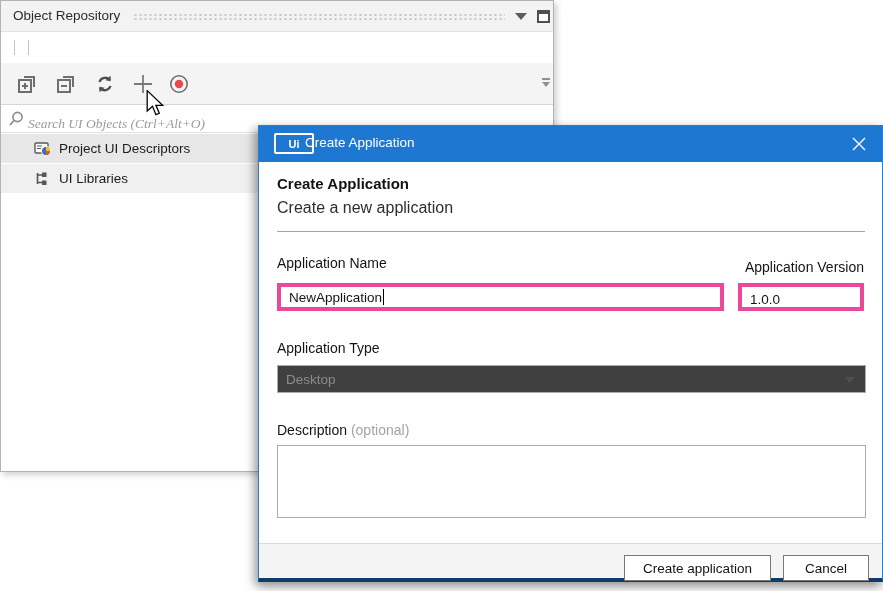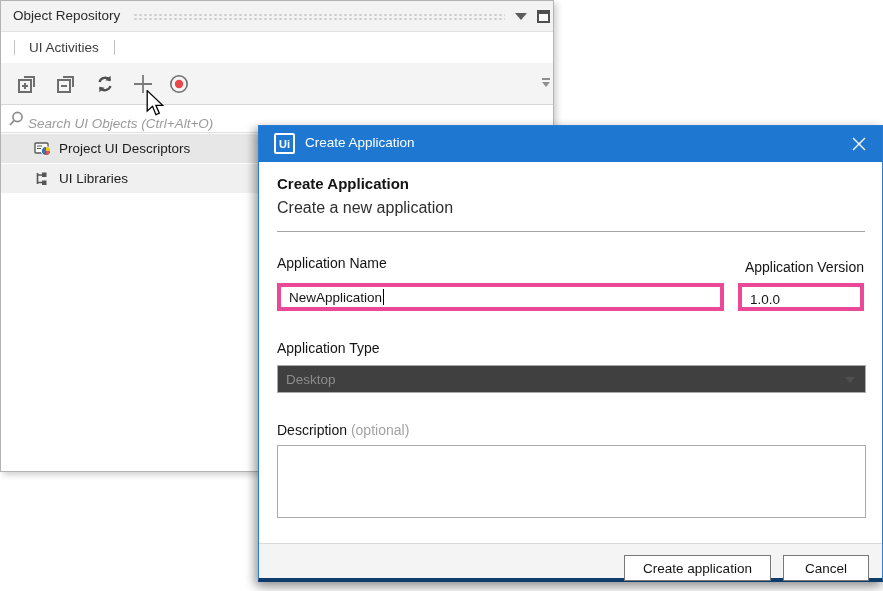--- a/index.html
+++ b/index.html
@@ -45,40 +45,40 @@
   .tool-btn { position:absolute; top:9px; width:24px; height:24px; display:flex; align-items:center; justify-content:center; cursor:pointer; }
   .overflow-glyph { position:absolute; left:540px; top:15px; width:10px; height:12px; cursor:pointer; }
   .overflow-glyph .bar { width:8px; height:2px; background:#8f8f8f; margin:0 auto; }
   .overflow-glyph .tri { width:0; height:0; margin:2px auto 0; border-left:4px solid transparent; border-right:4px solid transparent; border-top:5px solid #8f8f8f; }
 
   
   .searchrow { position:absolute; left:0; top:104px; right:0; height:28px; background:#fff; border-bottom:1px solid #e0e0e0; }
   .searchrow svg { position:absolute; left:7px; top:5px; }
   .search-input {
     position:absolute; left:27px; top:1px; width:260px; height:35px; border:none; outline:none;
-    font-family:Liberation Sans, sans-serif; font-size:13.5px; color:#333; background:transparent;
+    font-family:Liberation Serif, serif; font-size:13.5px; color:#333; background:transparent;
   }
   .search-input::placeholder { color:#9b9b9b; font-style:italic; }
 
   
   .tree-row { position:absolute; left:0; right:0; height:29px; display:flex; align-items:center; cursor:pointer; }
   .tree-row.r0 { top:133px; background:#e7e7e7; }
   .tree-row.r1 { top:163px; background:#f0f0f0; }
   .tree-row .ticon { margin-left:33px; width:18px; height:16px; flex:0 0 auto; }
   .tree-row .tlabel { margin-left:7px; font-size:13.5px; color:#1c1c1c; }
 
   
   .dialog {
     position:absolute; left:258px; top:125px; width:625px; height:457px;
     background:#fff; border:1px solid #2b7cd3; border-bottom:4px solid #0e3d6b;
     box-shadow:-5px 3px 9px rgba(0,0,0,0.22), 0 5px 10px rgba(0,0,0,0.28);
   }
   .titlebar { position:absolute; left:0; top:0; right:0; height:36px; background:#1e78d2; }
   .app-logo {
-    position:absolute; left:15px; top:7px; width:21px; height:21px;
+    position:absolute; left:15px; top:7px; width:40px; height:21px;
     border:2px solid #fff; border-radius:2px; color:#fff; font-size:11px; font-weight:bold;
     display:flex; align-items:center; justify-content:center;
   }
   .titlebar-text { position:absolute; left:46px; top:9px; color:#fff; font-size:13.5px; }
   .close-btn { position:absolute; right:12px; top:7px; width:22px; height:22px; display:flex; align-items:center; justify-content:center; cursor:pointer; }
 
   .dlg-heading { position:absolute; left:18px; top:49px; font-size:15px; font-weight:bold; color:#141414; }
   .dlg-sub { position:absolute; left:18px; top:73px; font-size:16px; color:#2e2e2e; }
   .dlg-hr { position:absolute; left:18px; right:17px; top:105px; height:0; border-top:1px solid #a3a3a3; }
 
@@ -125,23 +125,20 @@
       <span class="panel-title">Object Repository</span>
       <div class="grip"></div>
       <div class="panel-chevron">
           <div class="chev-down"></div>
         </div>
       <div class="window-glyph"></div>
     </div>
 
     <div class="tabs">
       <div class="vsep"></div>
-      <div class="tab">
-        <span>UI Activities</span>
-      </div>
       <div class="vsep"></div>
     </div>
 
     <div class="toolbar">
       <div class="tool-btn" style="left:14px;">
         <svg width="22" height="22" viewBox="0 0 22 22">
           <path d="M8 4 h10 v10" fill="none" stroke="#6e6e6e" stroke-width="2"></path>
           <rect x="3" y="7" width="12" height="12" fill="#f4f4f4" stroke="#6e6e6e" stroke-width="2"></rect>
           <path d="M9 10 v6 M6 13 h6" stroke="#6e6e6e" stroke-width="2"></path>
         </svg>

